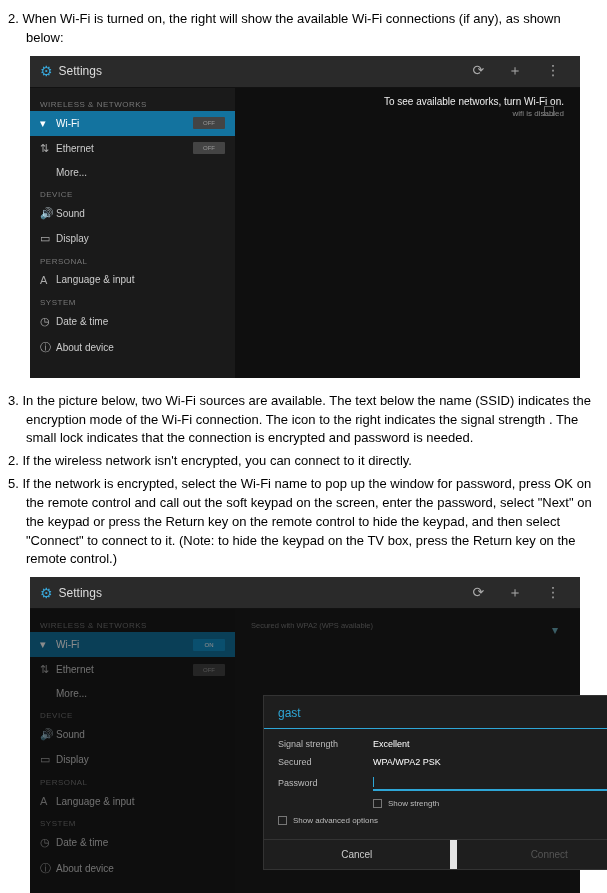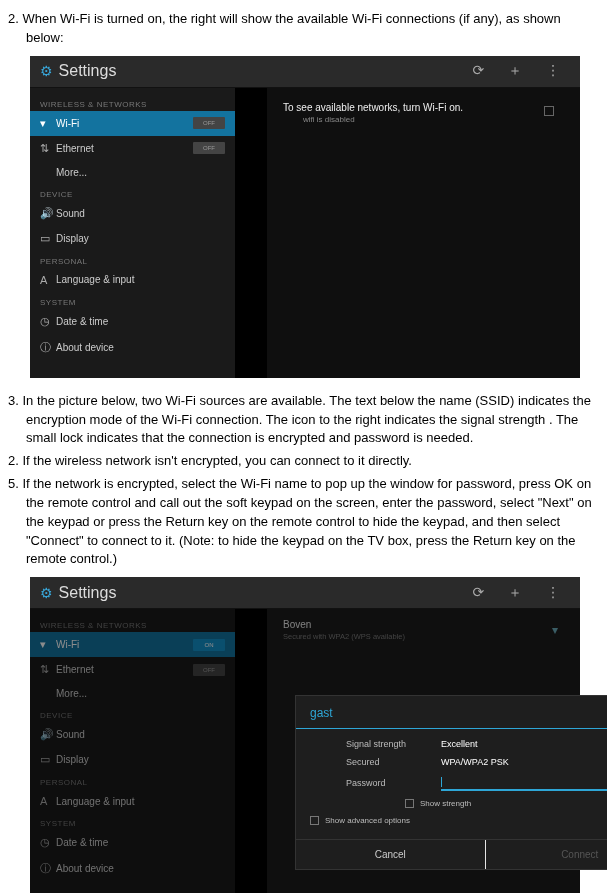--- a/index.html
+++ b/index.html
@@ -35,32 +35,31 @@
       background: #2a2a2a;
       border-bottom: 1px solid #111;
     }
     .ss-header .gear {
       color: #39a6d8;
       font-size: 14px;
       margin-right: 6px;
     }
     .ss-header .title {
       color: #ddd;
-      font-size: 16px;
+      font-size: 12px;
       flex: 1;
     }
     .ss-header .hicons {
       color: #aaa;
       font-size: 14px;
       letter-spacing: 10px;
     }
     .ss-body {
       display: flex;
       height: calc(100% - 32px);
-      gap: 32px;
     }
     .ss-left {
       width: 205px;
       background: #1a1a1a;
       padding: 6px 0;
       overflow: hidden;
     }
     .ss-right {
       flex: 1;
       background: #0f0f0f;
@@ -99,23 +98,24 @@
       color: #999;
       display: flex;
       align-items: center;
       justify-content: center;
     }
     .toggle.on {
       background: #1390c9;
       color:#fff;
     }
     .right-msg {
-      padding: 14px 16px;
+      padding: 8px 16px;
       color: #eee;
       font-size: 10px;
+      text-align: right;
     }
     .right-msg .sub {
       color: #888;
       font-size: 8px;
       margin-top: 2px;
       margin-left: 20px;
     }
     .right-msg .chk {
       position: absolute;
       right: 26px;
@@ -166,21 +166,21 @@
     .dialog .d-body {
       padding: 10px 14px;
       font-size: 9px;
       color: #bbb;
     }
     .d-row {
       display: flex;
       align-items: center;
       margin-bottom: 8px;
     }
-    .d-row .dlabel { width: 95px; color: #bbb; margin-left: 36px; }
+    .d-row .dlabel { width: 95px; color: #bbb; }
     .d-row .dval { color: #fff; flex: 1; }
     .pwd-input {
       flex: 1;
       border-bottom: 2px solid #2ea6d6;
       height: 16px;
       position: relative;
     }
     .pwd-input::after {
       content: '';
       position: absolute;
@@ -215,21 +215,21 @@
       border-top: 1px solid #333;
     }
     .d-buttons .dbtn {
       flex: 1;
       text-align: center;
       padding: 9px 0;
       font-size: 10px;
       color: #ccc;
     }
     .d-buttons .dbtn.disabled { color: #555; }
-    .d-buttons .dbtn:first-child { border-right: 1px solid #e5e5e5; }
+    .d-buttons .dbtn:first-child { border-right: 7px solid #e5e5e5; }
   </style>
 </head>
 <body>
 
 <p class="para para-indent">2. When Wi-Fi is turned on, the right will show the available Wi-Fi connections (if any), as shown below:</p>
 
 <div class="screenshot ss1">
   <div class="ss-header">
     <span class="gear">⚙</span>
     <span class="title">Settings</span>
@@ -333,21 +333,20 @@
         <span class="rlabel">Date &amp; time</span>
       </div>
       <div class="row">
         <span class="ricon">ⓘ</span>
         <span class="rlabel">About device</span>
       </div>
     </div>
     <div class="ss-right" style="opacity:1">
       <div style="opacity:0.5">
         <div class="wifi-item">
-          <div>Boven</div>
           <div class="sub">Secured with WPA2 (WPS available)</div>
           <span class="sig">▾</span>
         </div>
       </div>
 
       <div class="dialog">
         <div class="d-title">gast</div>
         <div class="d-body">
           <div class="d-row">
             <span class="dlabel">Signal strength</span>

